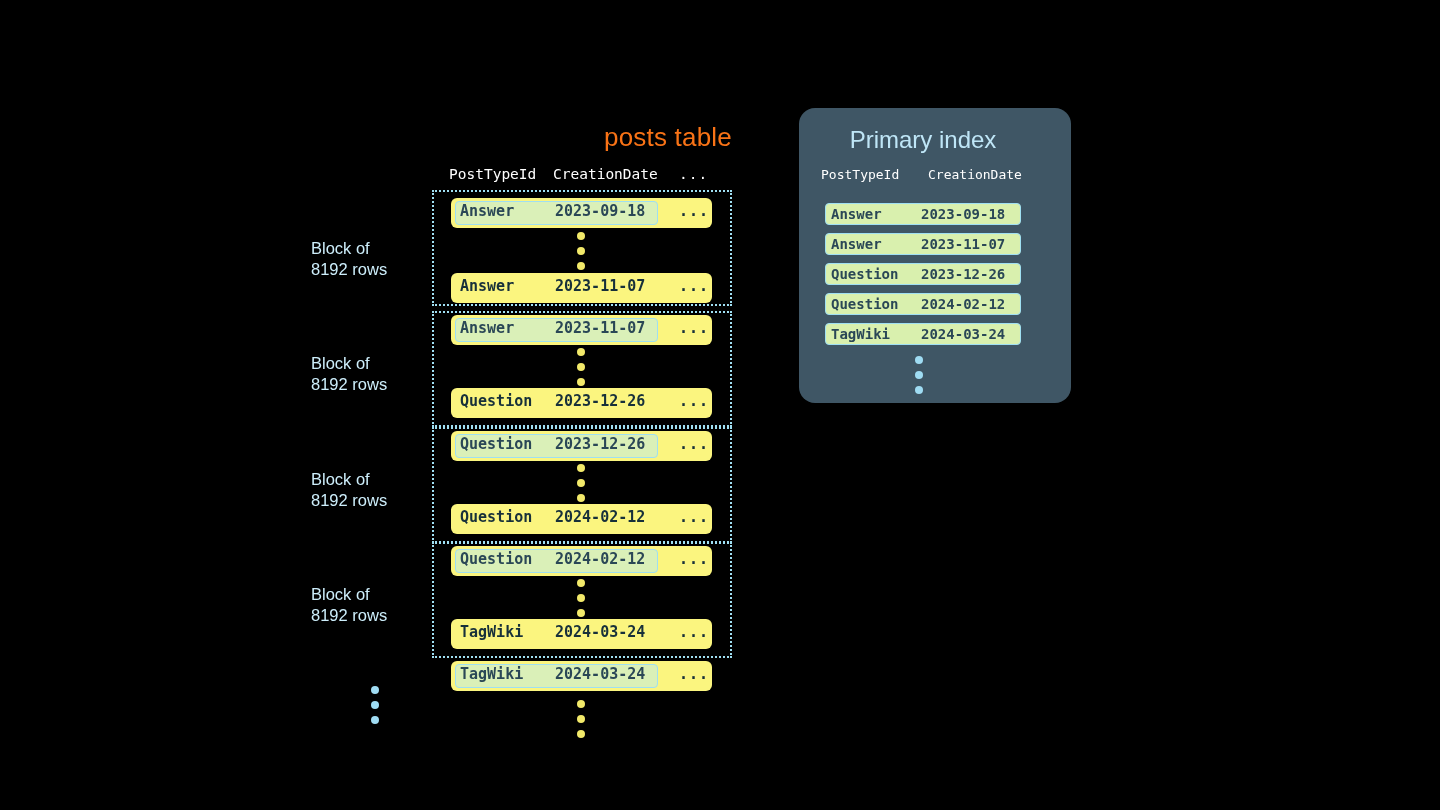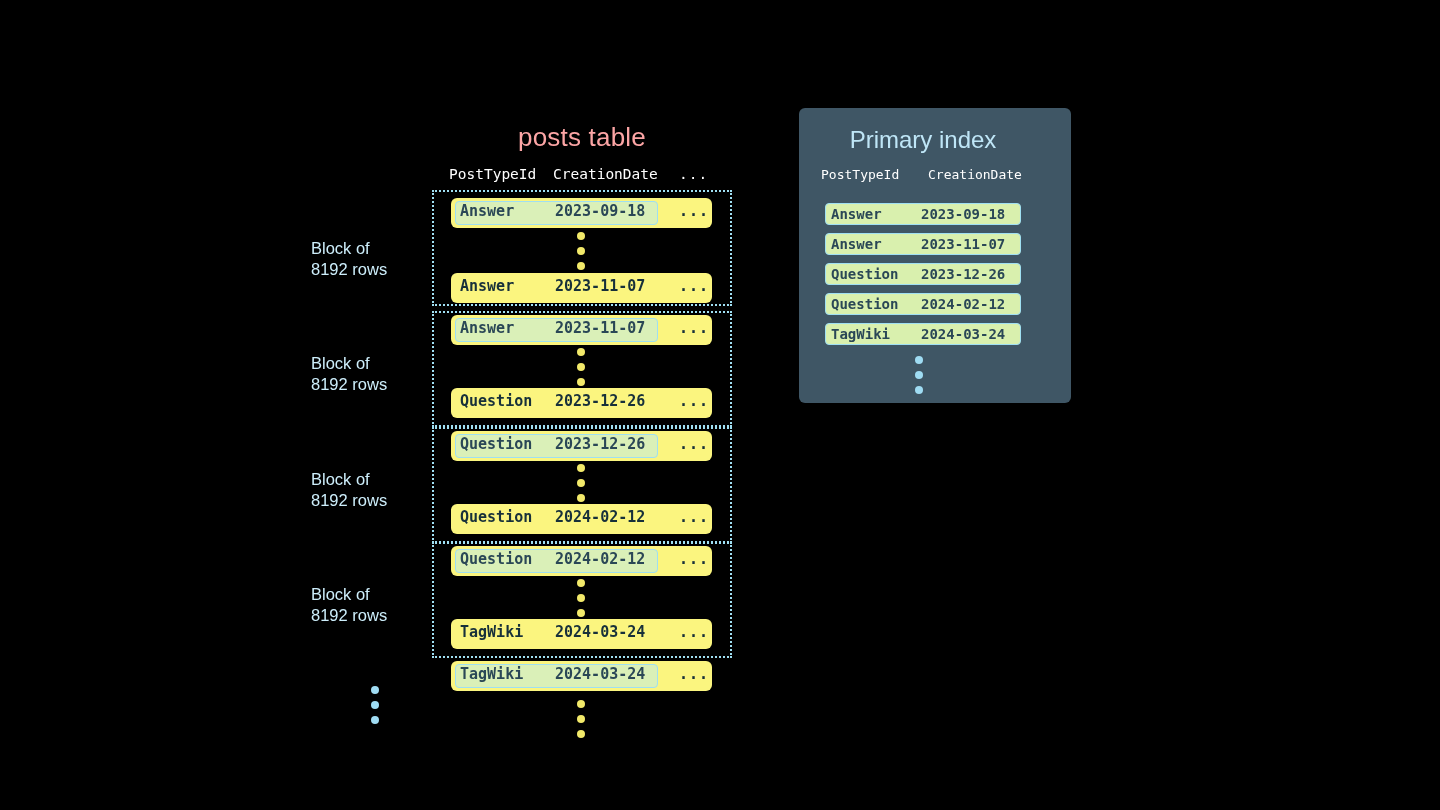--- a/index.html
+++ b/index.html
@@ -6,22 +6,22 @@
   body{
     width:1440px;height:810px;position:relative;overflow:hidden;
     font-family:"Liberation Sans", sans-serif;
     background:#000000;
   }
   .stage{position:absolute;left:0;top:0;width:1440px;height:810px;}
 
   
   .posts-title{
     position:absolute;left:432px;top:122px;width:300px;
-    text-align:center;
-    font-size:26px;color:#fca5a5;letter-spacing:.2px;
+    text-align:right;
+    font-size:26px;color:#f97316;letter-spacing:.2px;
     font-family:"Liberation Sans", sans-serif;
   }
   .posts-header{
     position:absolute;left:449px;top:166px;width:265px;height:20px;
     font-family:"DejaVu Sans Mono", monospace;
     font-size:14.5px;color:#ffffff;
   }
   .posts-header .h-type{position:absolute;left:0px;top:0;}
   .posts-header .h-date{position:absolute;left:104px;top:0;}
   .posts-header .h-dots{position:absolute;left:230px;top:0;letter-spacing:1px;}
@@ -70,21 +70,21 @@
 
   
   .vdots{position:absolute;width:10px;}
   .vdots i{display:block;width:8px;height:8px;border-radius:50%;margin-bottom:7px;}
   .vdots.yellow i{background:#f2e96a;}
   .vdots.blue i{background:#9fdcf3;}
 
   
   .pi-panel{
     position:absolute;left:799px;top:108px;width:272px;height:295px;
-    background:#3f5665;border-radius:6px;
+    background:#3f5665;border-radius:16px;
   }
   .pi-title{
     position:absolute;left:0;top:18px;width:248px;text-align:center;
     font-size:24px;color:#bfe6f7;
     font-family:"Liberation Sans", sans-serif;
   }
   .pi-header{
     position:absolute;left:22px;top:59px;width:210px;height:18px;
     font-family:"DejaVu Sans Mono", monospace;font-size:13px;color:#ffffff;
   }

